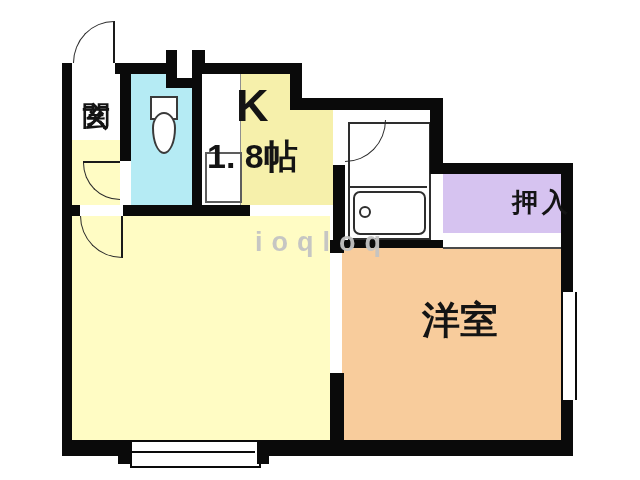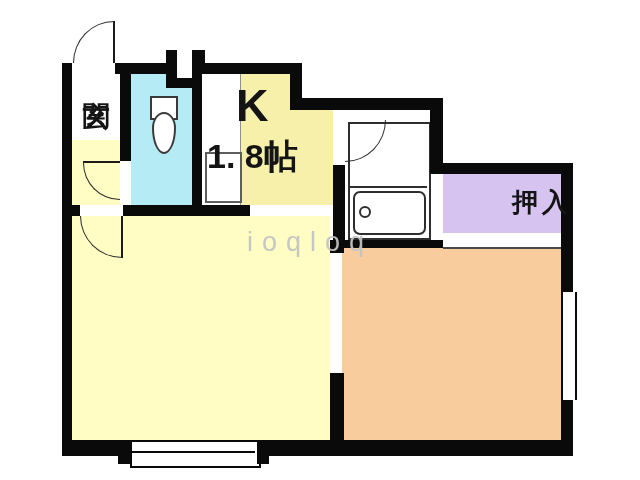--- a/index.html
+++ b/index.html
@@ -12,22 +12,22 @@
   .room{position:absolute;z-index:10;}
   .fix{position:absolute;background:#ffffff;z-index:20;}
   .arc{position:absolute;z-index:50;box-sizing:border-box;background:transparent;}
   .leaf{position:absolute;background:#1a1a1a;z-index:50;}
   .lbl{
     position:absolute;z-index:60;color:#141414;font-weight:600;
     white-space:nowrap;line-height:1.08;
   }
   .center{text-align:center;}
   #watermark{
-    position:absolute;z-index:70;font-weight:400;
-    color:rgba(195,195,195,0.95);letter-spacing:9px;font-size:27px;
+    position:absolute;z-index:70;font-weight:700;
+    color:rgba(195,195,195,0.95);letter-spacing:9px;font-size:27px;margin-left:8px;
   }
   .vtext{writing-mode:vertical-rl;text-orientation:upright;}
 </style>
 </head>
 <body>
 
 <div id="plan">
 
   <div class="room" style="left:72px;top:74px;width:48px;height:66px;background:#ffffff;border-bottom:1px solid #9a9a9a;"></div>
   <div class="room" style="left:72px;top:140px;width:48px;height:65px;background:#FFFCC4;"></div>
@@ -95,18 +95,19 @@
   <div class="arc" style="left:83px;top:163px;width:37px;height:37px;border-bottom:1.5px solid #2a2a2a;border-left:1.5px solid #2a2a2a;border-bottom-left-radius:100% 100%;"></div>
 
   <div class="arc" style="left:345px;top:120px;width:41px;height:42px;border-bottom:1.5px solid #2a2a2a;border-right:1.5px solid #2a2a2a;border-bottom-right-radius:100% 100%;"></div>
 
   <div class="lbl vtext" style="left:81px;top:79px;font-size:27px;letter-spacing:3px;">玄関</div>
 
   <div class="lbl" style="left:236px;top:82px;font-size:45px;">K</div>
   <div class="lbl" style="left:207px;top:138px;font-size:34px;">1. 8帖</div>
 
 
+  <div class="lbl center" style="left:395px;top:300px;width:130px;font-size:38px;">洋室</div>
 
   <div class="lbl center" style="left:443px;top:188px;width:118px;font-size:26px;letter-spacing:4px;margin-left:40px;">押入</div>
 
   <div id="watermark" style="left:247px;top:227px;">ioqloq</div>
 
 </div>
 
 </body></html>

